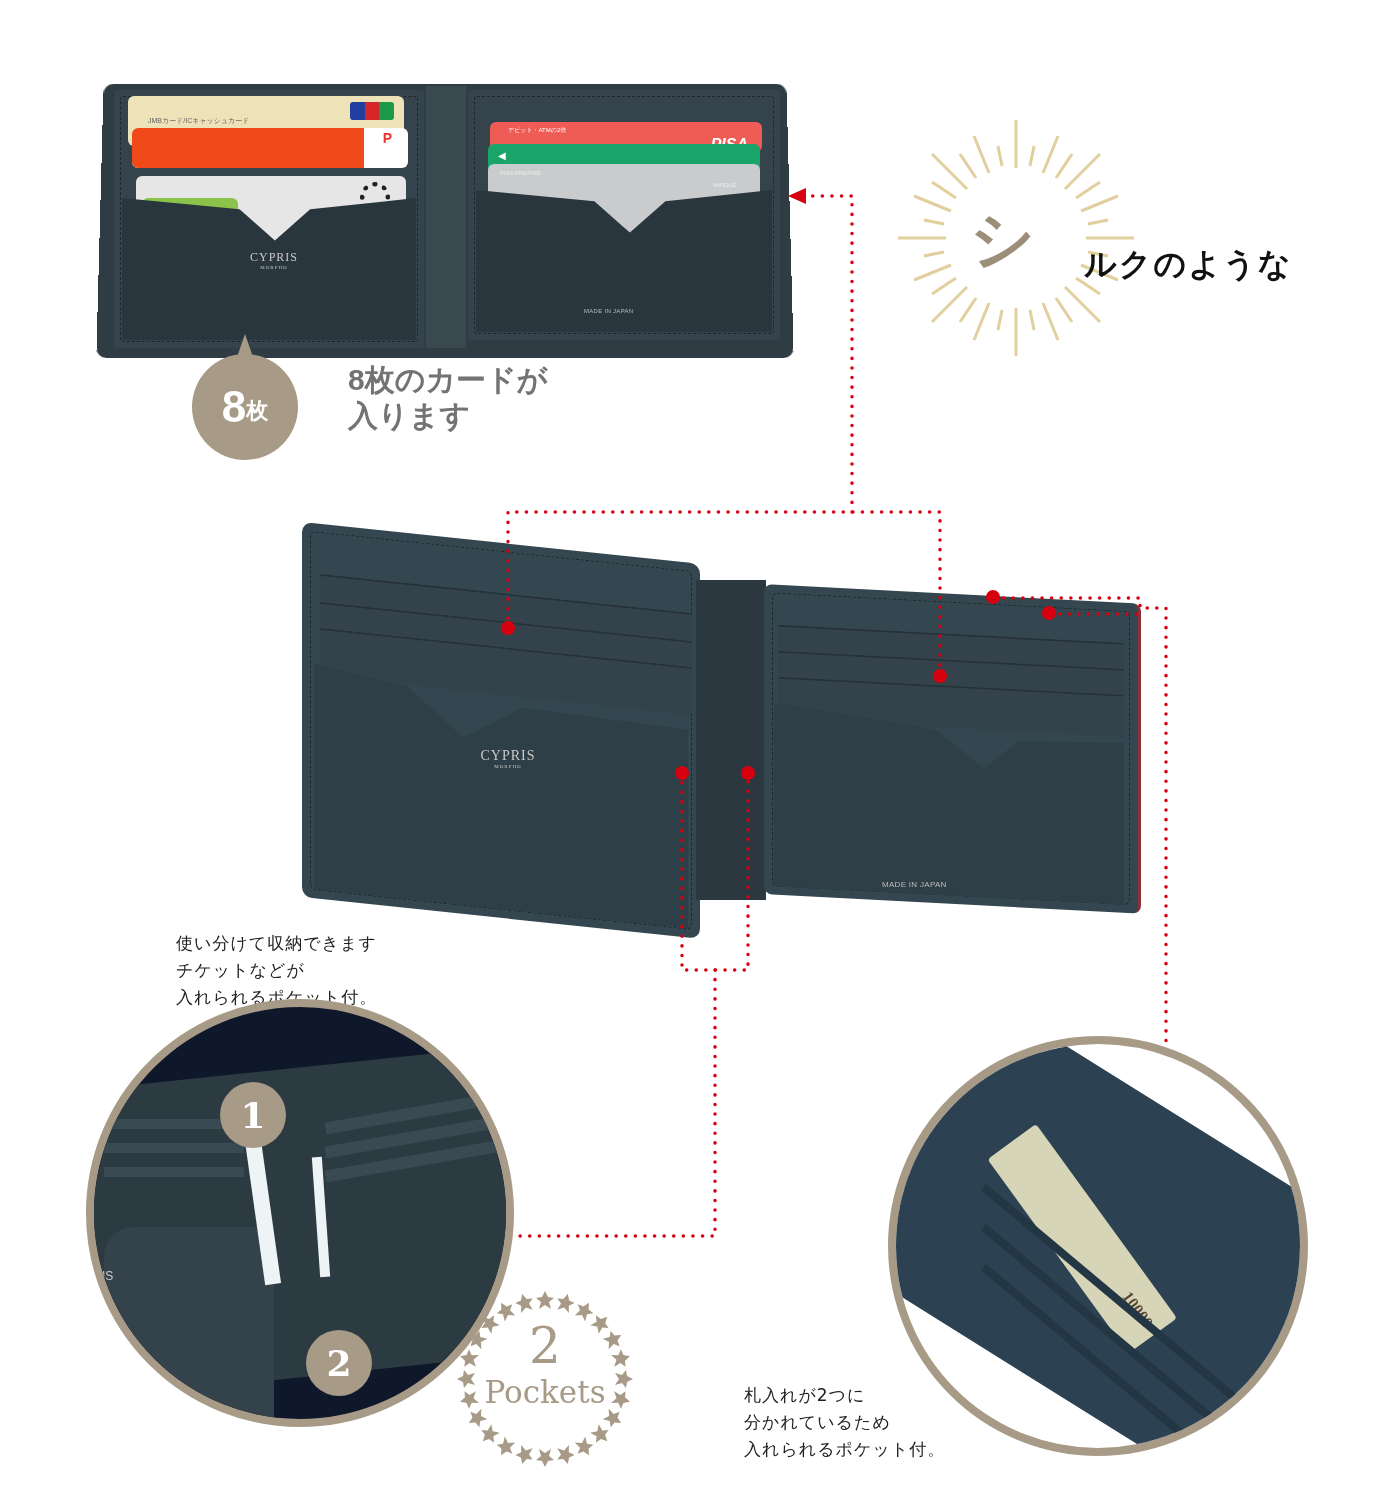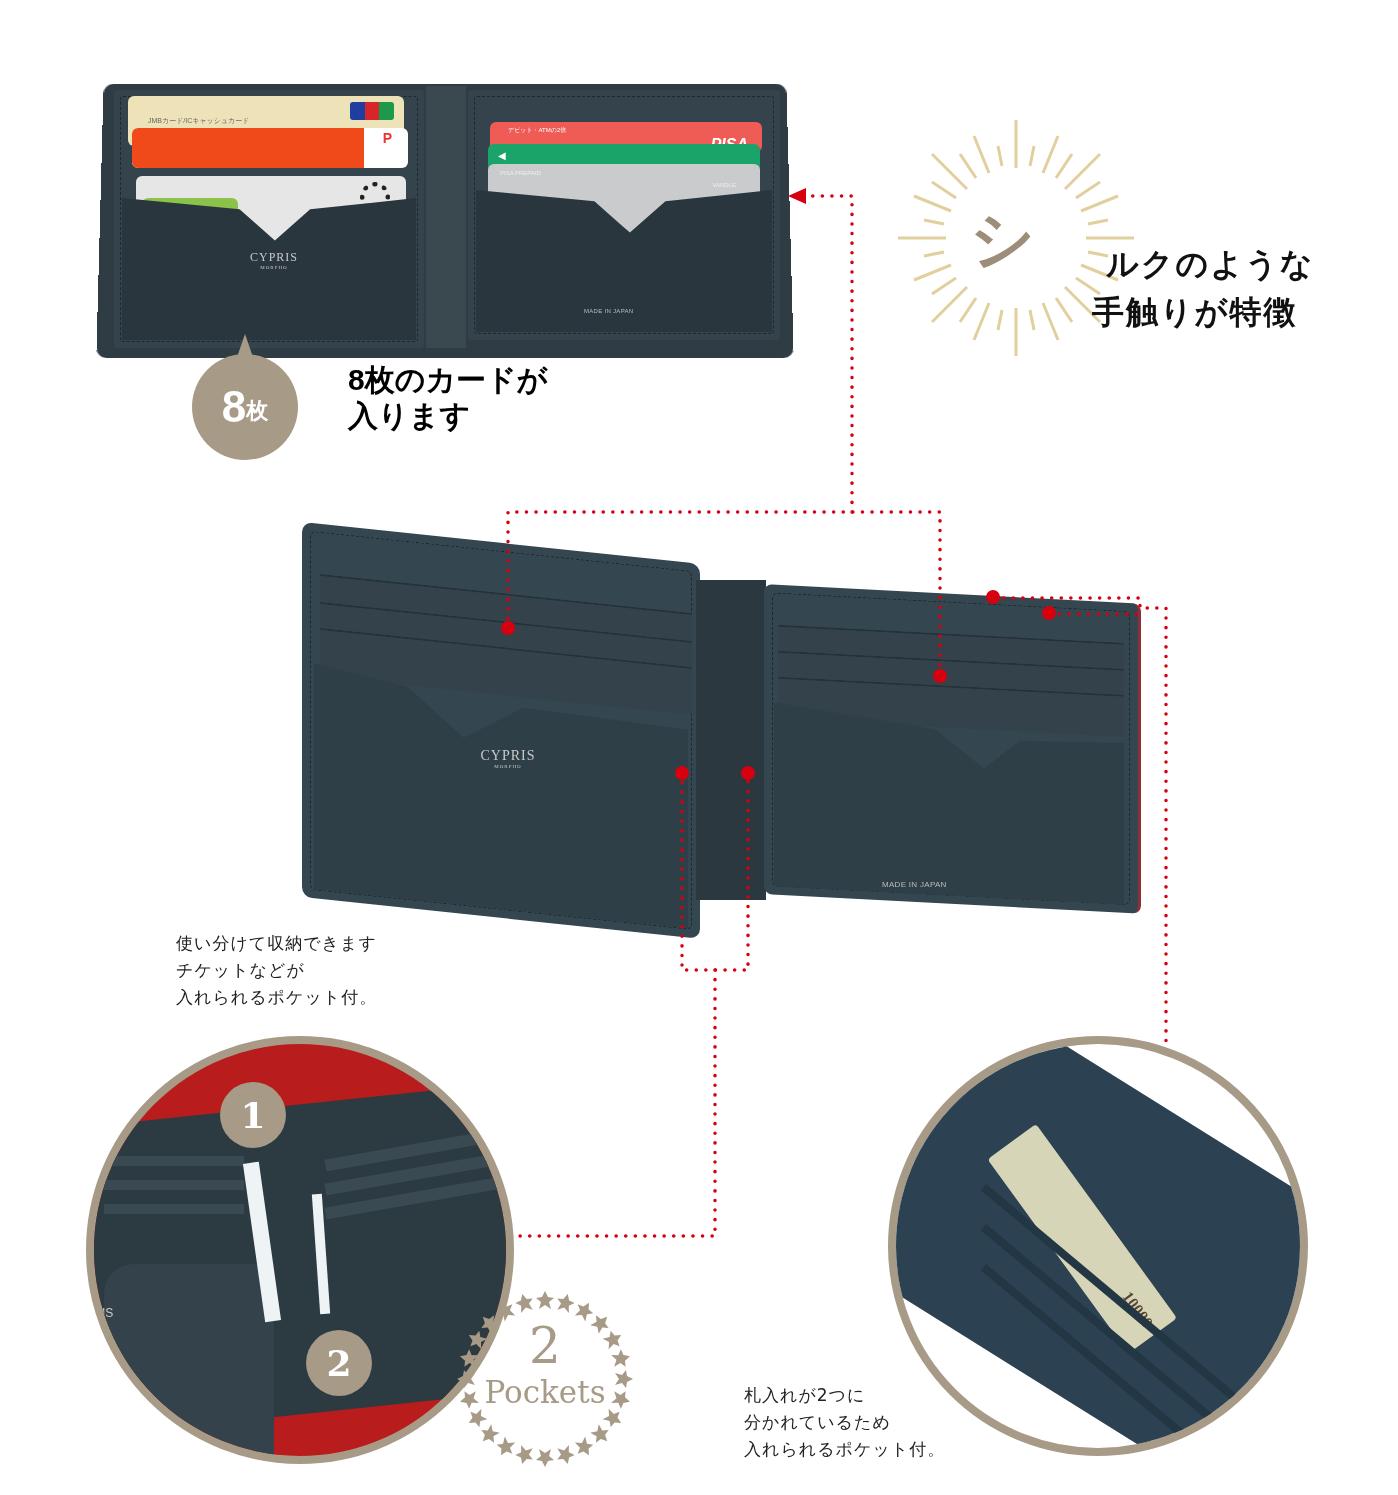--- a/index.html
+++ b/index.html
@@ -70,21 +70,21 @@
     </div>
     <div class="pocketfront" style="left:8px;top:100px;width:296px;height:142px;clip-path:polygon(0 0,40% 8%,52% 30%,64% 8%,100% 0,100% 100%,0 100%);"></div>
     <span class="made" style="left:116px;top:218px;">MADE IN JAPAN</span>
   </div>
 </div>
 
 <div class="bubble" style="left:192px;top:354px;">
   <span class="big">8</span>
     <span class="sm">枚</span>
 </div>
-<div class="abs taupe" style="left:348px;top:362px;font-family:'Liberation Sans',sans-serif;font-weight:bold;font-size:30px;line-height:36px;color:#000000;">
+<div class="abs taupe" style="left:348px;top:362px;font-family:'Liberation Sans',sans-serif;font-weight:bold;font-size:30px;line-height:36px;color:#737373;">
   <div>8枚のカードが</div>
   <div>入ります</div>
 </div>
 
 <svg width="240" height="240" style="left:896px;top:118px;">
   <g transform="translate(120,120)" stroke="#e2cf9e" stroke-width="3">
     <line x1="0" y1="-70" x2="0" y2="-118"></line>
       <line x1="0" y1="70" x2="0" y2="118"></line>
     <line x1="-70" y1="0" x2="-118" y2="0"></line>
       <line x1="70" y1="0" x2="118" y2="0"></line>
@@ -112,23 +112,22 @@
       <line x1="-40" y1="-60" x2="-56" y2="-84"></line>
     <line x1="40" y1="60" x2="56" y2="84"></line>
       <line x1="-40" y1="60" x2="-56" y2="84"></line>
     <line x1="60" y1="-40" x2="84" y2="-56"></line>
       <line x1="-60" y1="-40" x2="-84" y2="-56"></line>
     <line x1="60" y1="40" x2="84" y2="56"></line>
       <line x1="-60" y1="40" x2="-84" y2="56"></line>
   </g>
 </svg>
 <div class="abs" style="left:970px;top:196px;font-family:'DejaVu Serif',serif;font-weight:bold;font-size:64px;color:#9d8e79;">シ</div>
-<div class="abs feature" style="left:1092px;top:240px;">
+<div class="abs feature" style="left:1070px;top:240px;text-align:center;">
   <div style="padding-left:14px;">ルクのような</div>
-  <div>手触りが特徴</div>
 </div>
 
 <div class="abs" style="left:300px;top:520px;width:840px;height:400px;">
 
   <div class="abs" style="left:2px;top:2px;width:398px;height:375px;background:#34464f;border-radius:10px;transform:skewY(6deg);transform-origin:left top;">
     <div class="abs stitch" style="left:8px;top:8px;right:8px;bottom:8px;border-radius:6px;"></div>
     <div class="slot" style="left:18px;top:50px;width:372px;height:46px;"></div>
     <div class="slot" style="left:18px;top:78px;width:372px;height:46px;"></div>
     <div class="slot" style="left:18px;top:104px;width:372px;height:46px;"></div>
     <div class="pocketfront" style="left:12px;top:140px;width:374px;height:226px;background:#2f3f47;clip-path:polygon(0 0,25% 6%,40% 26%,56% 10%,100% 12%,100% 100%,0 100%);"></div>
@@ -173,21 +172,21 @@
 <div class="dot" style="left:741px;top:766px;"></div>
 <div class="dot" style="left:986px;top:590px;"></div>
 <div class="dot" style="left:1042px;top:606px;"></div>
 
 <div class="abs jp-desc" style="left:176px;top:930px;">
   <div>使い分けて収納できます</div>
   <div>チケットなどが</div>
   <div>入れられるポケット付。</div>
 </div>
 
-<div class="circle" style="left:86px;top:1036px;width:428px;height:428px;background:#b91c1c;">
+<div class="circle" style="left:86px;top:999px;width:428px;height:428px;background:#0f172a;">
   <div class="abs" style="left:0;top:60px;width:420px;height:310px;background:#2c3a42;transform:skewY(-6deg);"></div>
   <div class="abs" style="left:10px;top:112px;width:140px;height:10px;background:#3a4a52;"></div>
   <div class="abs" style="left:10px;top:136px;width:140px;height:10px;background:#3a4a52;"></div>
   <div class="abs" style="left:10px;top:160px;width:140px;height:10px;background:#3a4a52;"></div>
   <div class="abs" style="left:10px;top:220px;width:170px;height:200px;background:#34434b;border-radius:30px 0 0 0;"></div>
   <div class="abs" style="left:230px;top:100px;width:180px;height:12px;background:#3a4a52;transform:rotate(-10deg);"></div>
   <div class="abs" style="left:230px;top:124px;width:180px;height:12px;background:#3a4a52;transform:rotate(-10deg);"></div>
   <div class="abs" style="left:230px;top:148px;width:180px;height:12px;background:#3a4a52;transform:rotate(-10deg);"></div>
   <div class="abs" style="left:160px;top:118px;width:16px;height:160px;background:#eef3f6;transform:rotate(-8deg);"></div>
   <div class="abs" style="left:222px;top:150px;width:10px;height:120px;background:#eef3f6;transform:rotate(-4deg);"></div>

